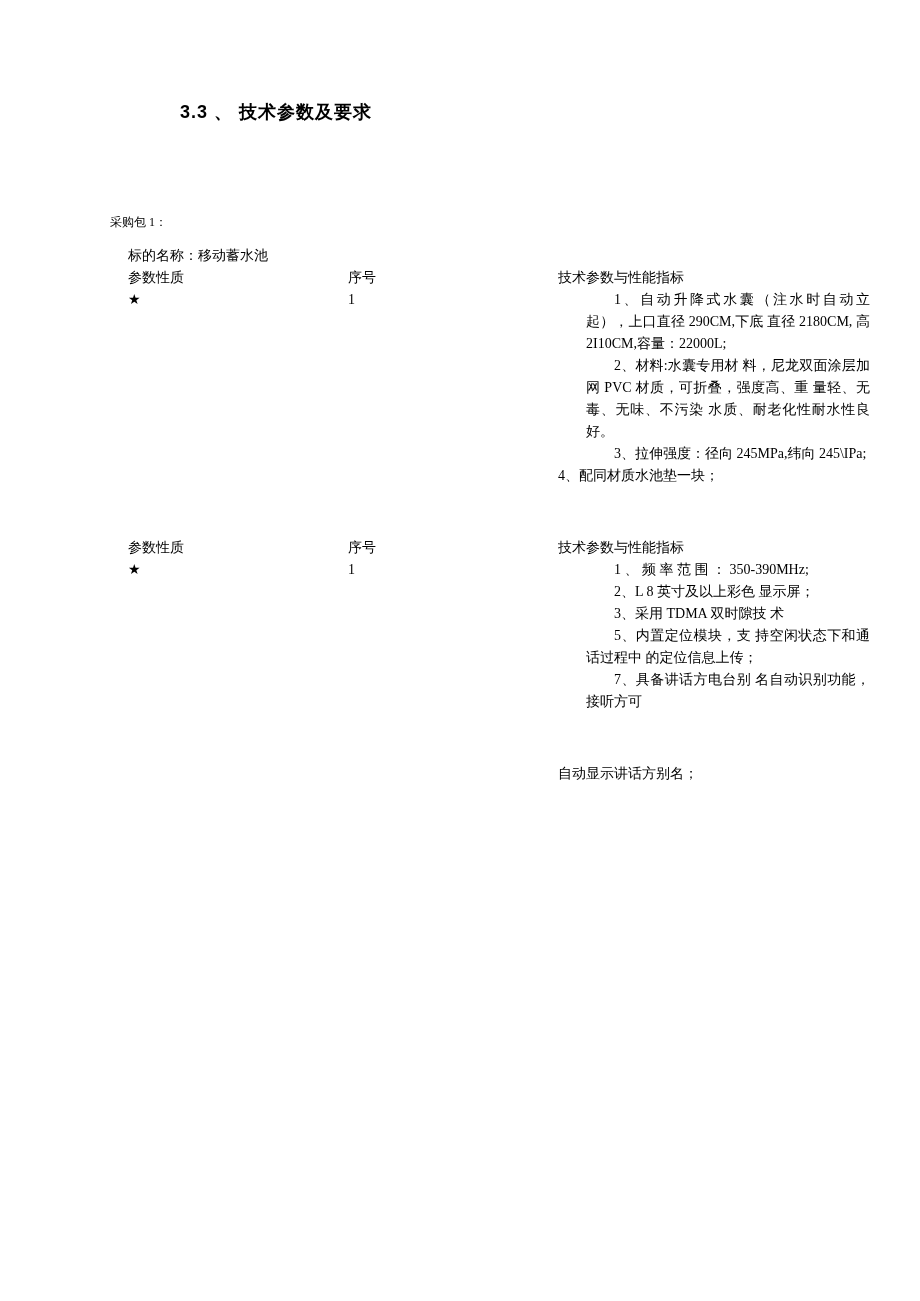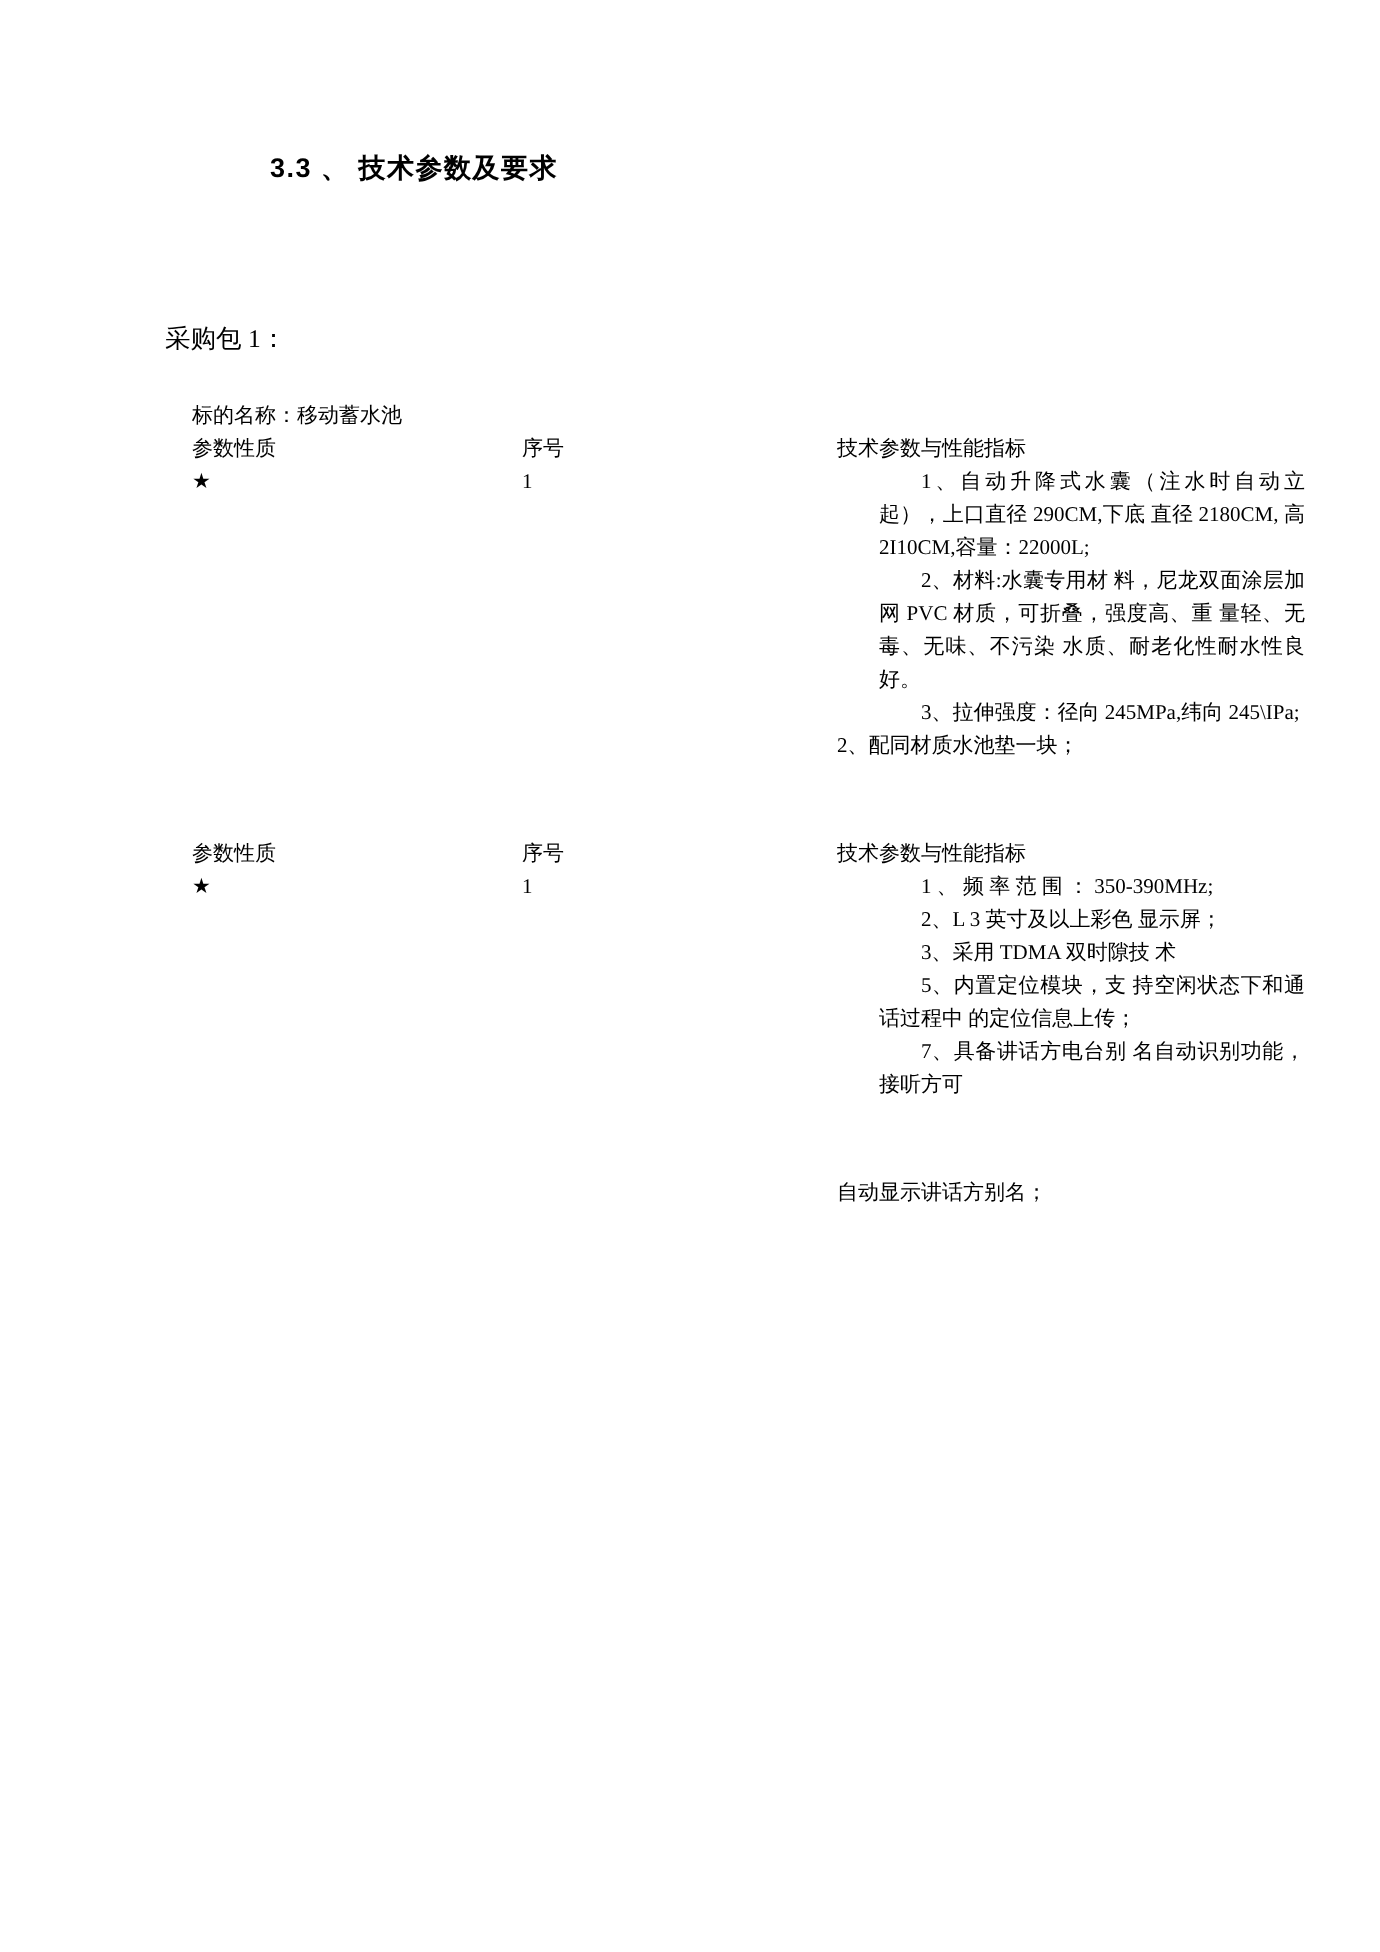--- a/index.html
+++ b/index.html
@@ -17,22 +17,22 @@
   }
   .heading {
     font-family: "SimHei", "黑体", sans-serif;
     font-weight: bold;
     font-size: 18px;
     margin-left: 70px;
     margin-bottom: 90px;
     letter-spacing: 1px;
   }
   .package-label {
-    font-size: 17px;
-    margin-bottom: 30px;
+    font-size: 12px;
+    margin-bottom: 14px;
   }
   .spec-block {
     margin-left: 18px;
     margin-bottom: 50px;
   }
   .row {
     display: flex;
     align-items: flex-start;
     line-height: 22px;
   }
@@ -84,37 +84,37 @@
       <div class="col-mid">序号</div>
       <div class="col-right">技术参数与性能指标</div>
     </div>
     <div class="row">
       <div class="col-left">★</div>
       <div class="col-mid">1</div>
       <div class="col-right tech-body">
         <div class="para">1、自动升降式水囊（注水时自动立起），上口直径 290CM,下底 直径 2180CM, 高 2I10CM,容量：22000L;</div>
         <div class="para">2、材料:水囊专用材 料，尼龙双面涂层加网 PVC 材质，可折叠，强度高、重 量轻、无毒、无味、不污染 水质、耐老化性耐水性良好。</div>
         <div class="para">3、拉伸强度：径向 245MPa,纬向 245\IPa;</div>
-        <div class="para-no-indent">2、配同材质水池垫一块；</div>
+        <div class="para-no-indent">4、配同材质水池垫一块；</div>
       </div>
     </div>
   </div>
 
   <div class="spec-block">
     <div class="row">
       <div class="col-left">参数性质</div>
       <div class="col-mid">序号</div>
       <div class="col-right">技术参数与性能指标</div>
     </div>
     <div class="row">
       <div class="col-left">★</div>
       <div class="col-mid">1</div>
       <div class="col-right tech-body">
         <div class="para">1 、 频 率 范 围 ：  350-390MHz;</div>
-        <div class="para">2、L 3 英寸及以上彩色 显示屏；</div>
+        <div class="para">2、L 8 英寸及以上彩色 显示屏；</div>
         <div class="para">3、采用 TDMA 双时隙技 术</div>
         <div class="para">5、内置定位模块，支 持空闲状态下和通话过程中 的定位信息上传；</div>
         <div class="para">7、具备讲话方电台别 名自动识别功能，接听方可</div>
       </div>
     </div>
   </div>
 
   <div class="footer-block">
     <div class="col-right tech-body">
       <div class="para-no-indent">自动显示讲话方别名；</div>

